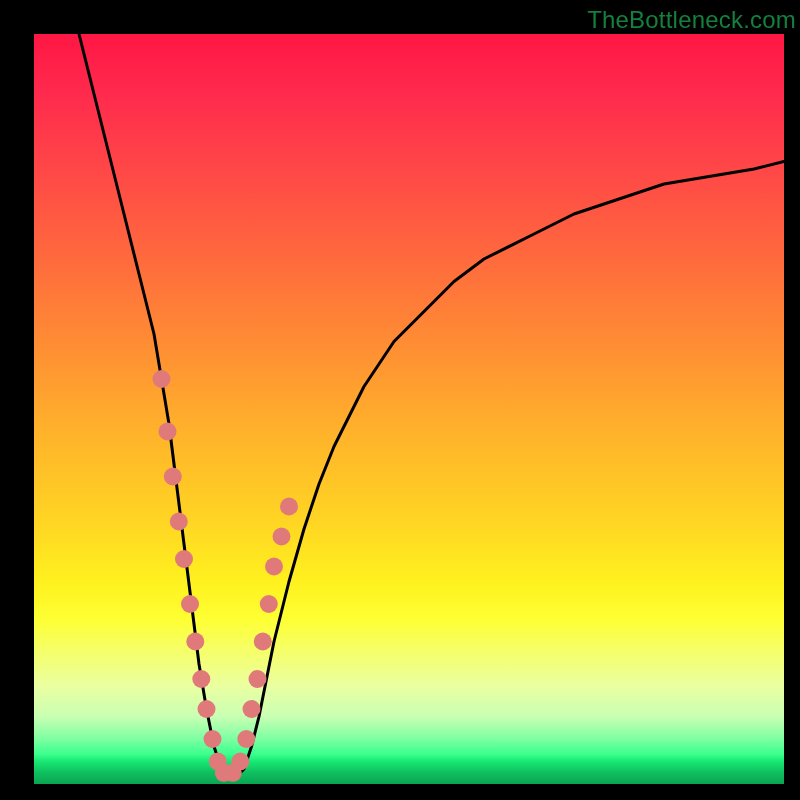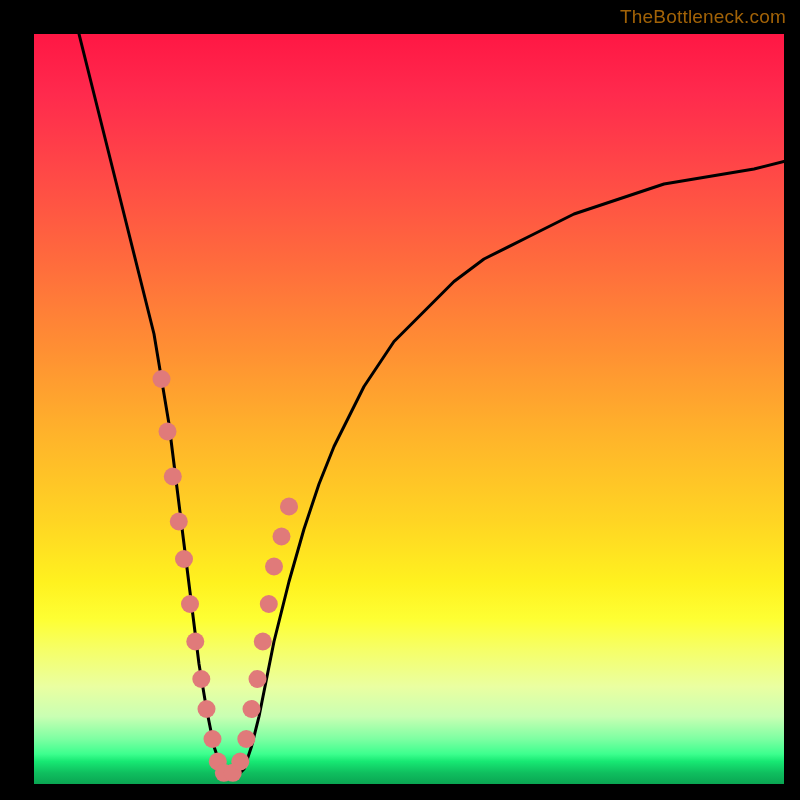--- a/index.html
+++ b/index.html
@@ -43,23 +43,23 @@
       #7dffa2 94%,
       #3dff8e 96%,
       #17e873 97%,
       #0fbf5f 98.5%,
       #0aa552 100%
     );
   }
   .watermark {
     position: absolute;
     top: 6px;
-    right: 14px;
-    color: #a16207;
-    font-size: 19px;
+    right: 4px;
+    color: #15803d;
+    font-size: 24px;
     font-weight: 500;
     letter-spacing: 0.2px;
     user-select: none;
   }
   svg.curve {
     position: absolute;
     left: 0;
     top: 0;
     width: 750px;
     height: 750px;

